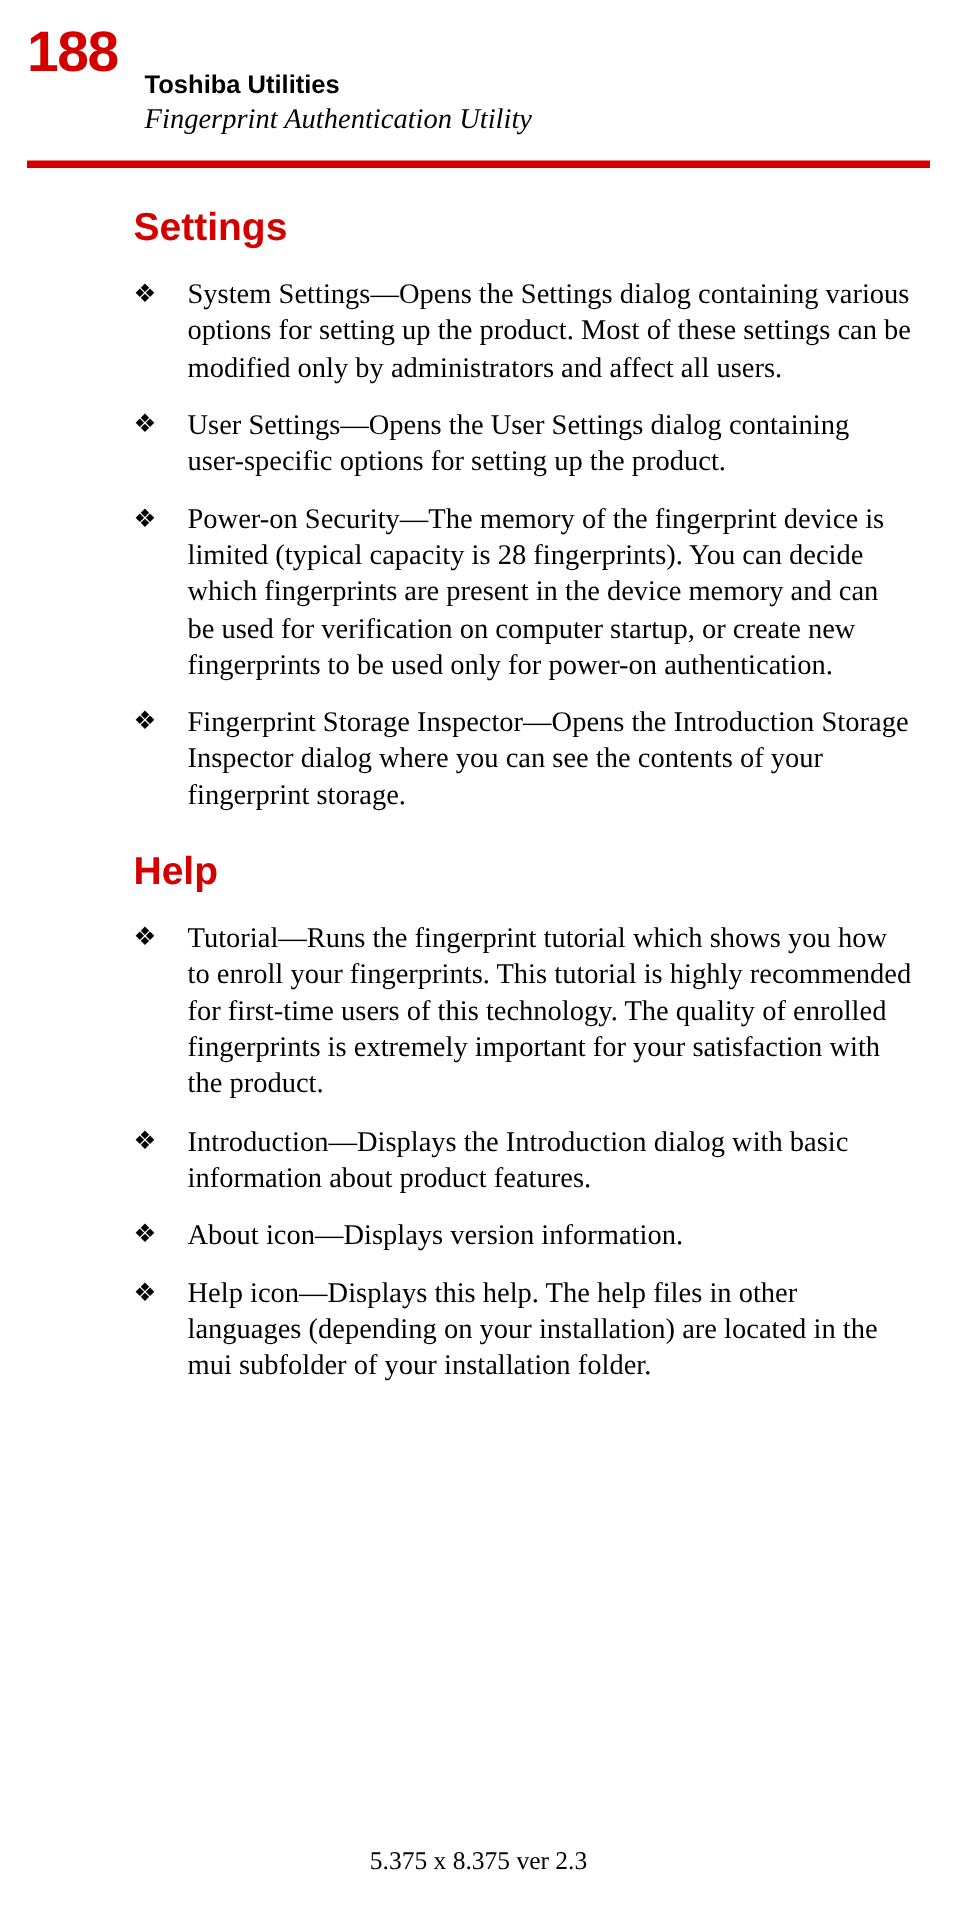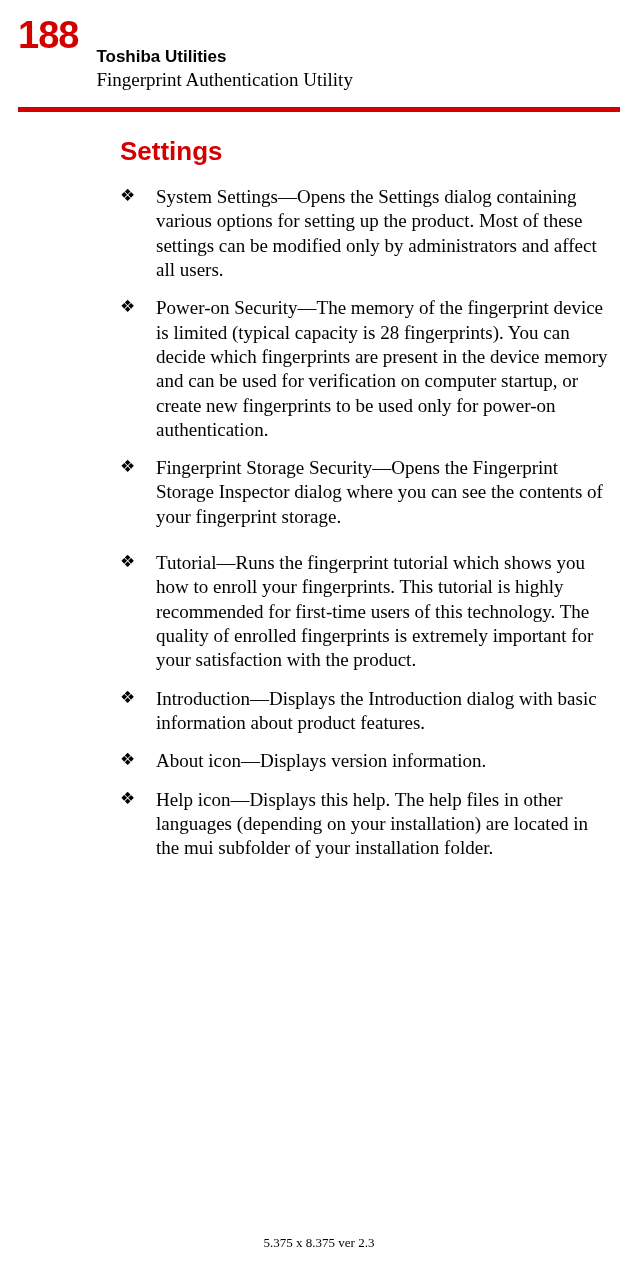--- a/index.html
+++ b/index.html
@@ -30,31 +30,32 @@
   .header-title1 {
     font-family: "Arial Narrow", Arial, sans-serif;
     font-stretch: condensed;
     font-weight: 700;
     font-size: 17px;
     color: #000;
     margin-top: 29px;
   }
   .header-title2 {
     font-family: "Times New Roman", Times, serif;
+    font-style: italic;
     font-size: 19px;
     color: #000;
     margin-top: 2px;
   }
   .divider {
     margin: 16px 18px 0 18px;
     height: 5px;
     background: #d40000;
   }
   .content {
-    padding: 24px 30px 0 120px;
+    padding: 24px 30px 0 89px;
   }
   .section-h {
     font-family: "Arial Narrow", Arial, sans-serif;
     font-stretch: condensed;
     font-weight: 700;
     font-size: 26px;
     color: #d40000;
     margin-bottom: 18px;
   }
   ul.bullets {
@@ -77,21 +78,21 @@
     font-size: 17px;
     color: #000;
   }
   .footer {
     position: absolute;
     bottom: 20px;
     left: 0;
     width: 100%;
     text-align: center;
     font-family: "Times New Roman", Times, serif;
-    font-size: 13px;
+    font-size: 17px;
     color: #000;
   }
 </style>
 </head>
 <body>
 
 <div class="header-row">
   <div class="page-number">188</div>
   <div class="header-titles">
     <div class="header-title1">Toshiba Utilities</div>
@@ -99,24 +100,26 @@
   </div>
 </div>
 
 <div class="divider"></div>
 
 <div class="content">
 
   <div class="section-h">Settings</div>
   <ul class="bullets">
     <li>System Settings—Opens the Settings dialog containing various options for setting up the product. Most of these settings can be modified only by administrators and affect all users.</li>
+    <li>User Settings—Opens the User Settings dialog containing user-specific options for setting up the product.</li>
     <li>Power-on Security—The memory of the fingerprint device is limited (typical capacity is 28 fingerprints). You can decide which fingerprints are present in the device memory and can be used for verification on computer startup, or create new fingerprints to be used only for power-on authentication.</li>
-    <li>Fingerprint Storage Security—Opens the Fingerprint Storage Inspector dialog where you can see the contents of your fingerprint storage.</li>
+    <li>Fingerprint Storage Inspector—Opens the Introduction Storage Inspector dialog where you can see the contents of your fingerprint storage.</li>
   </ul>
 
+  <div class="section-h">Help</div>
   <ul class="bullets">
     <li>Tutorial—Runs the fingerprint tutorial which shows you how to enroll your fingerprints. This tutorial is highly recommended for first-time users of this technology. The quality of enrolled fingerprints is extremely important for your satisfaction with the product.</li>
     <li>Introduction—Displays the Introduction dialog with basic information about product features.</li>
     <li>About icon—Displays version information.</li>
     <li>Help icon—Displays this help. The help files in other languages (depending on your installation) are located in the mui subfolder of your installation folder.</li>
   </ul>
 
 </div>
 
 <div class="footer">5.375 x 8.375 ver 2.3</div>

